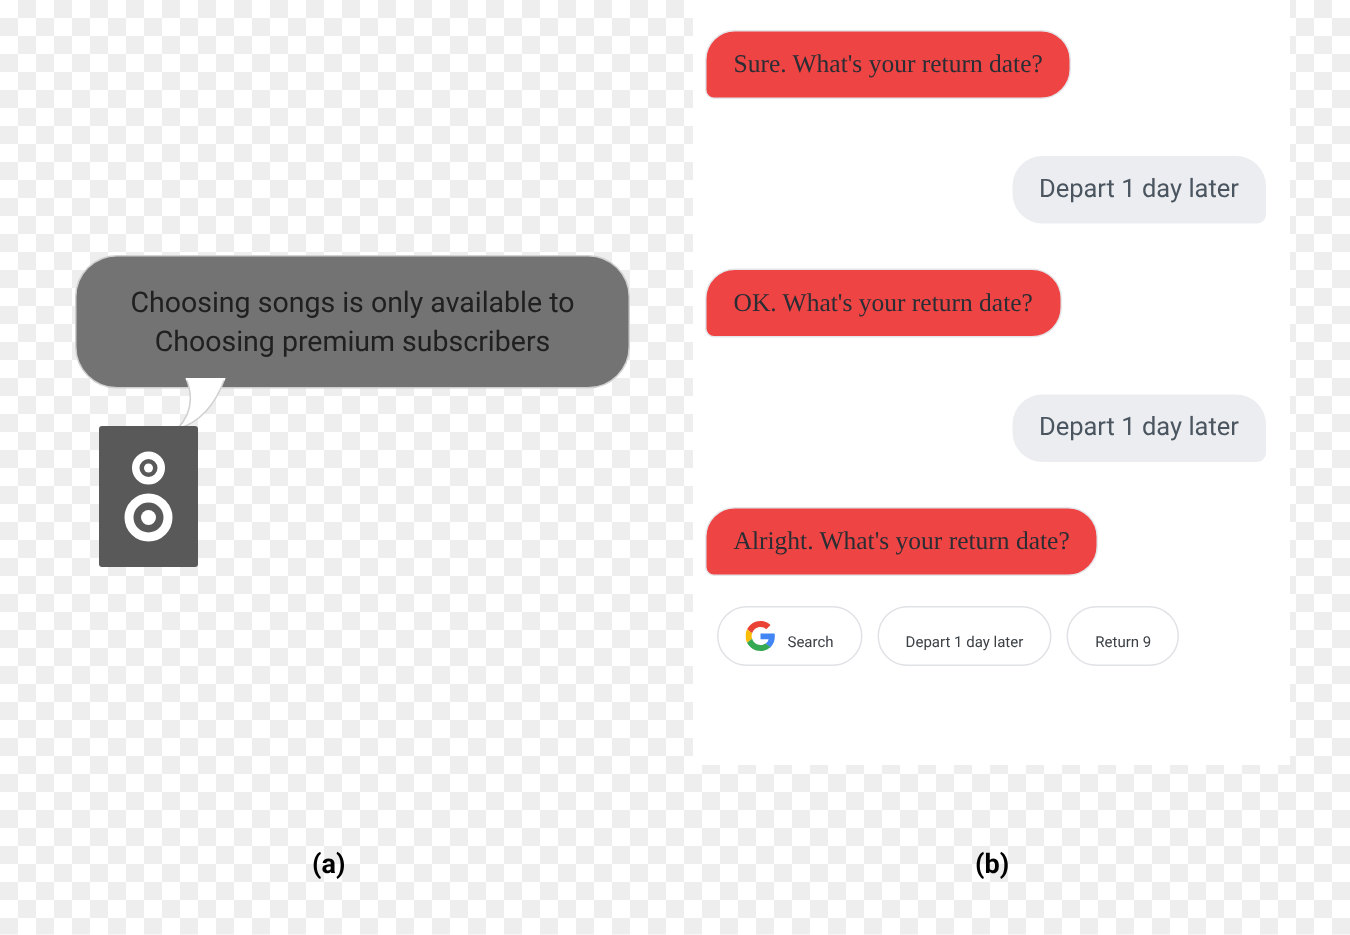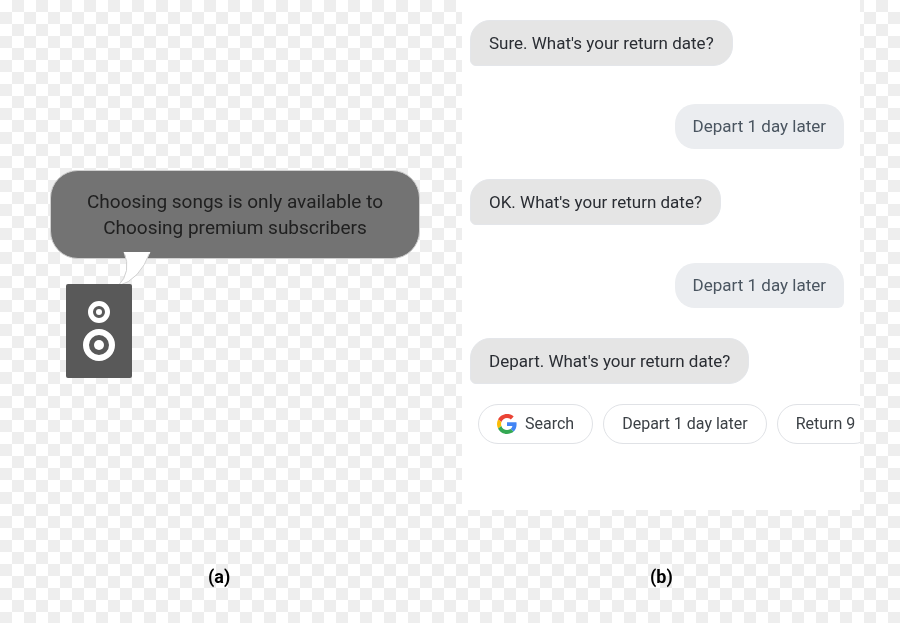--- a/index.html
+++ b/index.html
@@ -116,51 +116,52 @@
     .msg.left { justify-content: flex-start; }
     .msg.right { justify-content: flex-end; padding-right: 16px; }
     .bubble {
       max-width: 300px;
       padding: 12px 18px;
       font-size: 17px;
       color: #2a2d33;
       line-height: 1.2;
     }
     .bubble.bot {
-      background: #e5e5e5;
+      background: #ef4444;
       border: 1px solid #e4e6ea;
       border-radius: 20px;
       border-bottom-left-radius: 6px;
+      font-family: Liberation Serif, serif;
     }
     .bubble.user {
       background: #ebedf0;
       color: #4a5560;
       border-radius: 20px;
       border-bottom-right-radius: 6px;
     }
     .msg2 { margin-bottom: 30px; }
     .msg3 { margin-bottom: 38px; }
     .msg4 { margin-bottom: 30px; }
     .msg5 { margin-bottom: 20px; }
 
     .chip-row {
       display: flex;
       gap: 10px;
       padding-left: 8px;
       white-space: nowrap;
     }
     .chip {
       display: inline-flex;
-      align-items: flex-start;
+      align-items: flex-end;
       gap: 8px;
       background: #fff;
       border: 1px solid #e0e2e6;
       border-radius: 22px;
       padding: 9px 18px;
-      font-size: 16px;
+      font-size: 10px;
       color: #3c4146;
       flex-shrink: 0;
     }
 
     .g-logo {
       width: 20px; height: 20px;
       display: inline-block;
     }
 
     
@@ -204,21 +205,21 @@
 
     <div class="msg left msg3">
       <div class="bubble bot">OK. What's your return date?</div>
     </div>
 
     <div class="msg right msg4">
       <div class="bubble user">Depart 1 day later</div>
     </div>
 
     <div class="msg left msg5">
-      <div class="bubble bot">Depart. What's your return date?</div>
+      <div class="bubble bot">Alright. What's your return date?</div>
     </div>
 
     <div class="chip-row">
       <div class="chip">
         <span class="g-logo">
           <svg viewBox="0 0 48 48" width="20" height="20">
             <path fill="#EA4335" d="M24 9.5c3.54 0 6.71 1.22 9.21 3.6l6.85-6.85C35.9 2.38 30.47 0 24 0 14.62 0 6.51 5.38 2.56 13.22l7.98 6.19C12.43 13.72 17.74 9.5 24 9.5z"></path>
             <path fill="#4285F4" d="M46.98 24.55c0-1.57-.15-3.09-.38-4.55H24v9.02h12.94c-.58 2.96-2.26 5.48-4.78 7.18l7.73 6c4.51-4.18 7.09-10.36 7.09-17.65z"></path>
             <path fill="#FBBC05" d="M10.53 28.59c-.48-1.45-.76-2.99-.76-4.59s.27-3.14.76-4.59l-7.98-6.19C.92 16.46 0 20.12 0 24c0 3.88.92 7.54 2.56 10.78l7.97-6.19z"></path>
             <path fill="#34A853" d="M24 48c6.48 0 11.93-2.13 15.89-5.81l-7.73-6c-2.15 1.45-4.92 2.3-8.16 2.3-6.26 0-11.57-4.22-13.47-9.91l-7.98 6.19C6.51 42.62 14.62 48 24 48z"></path>

